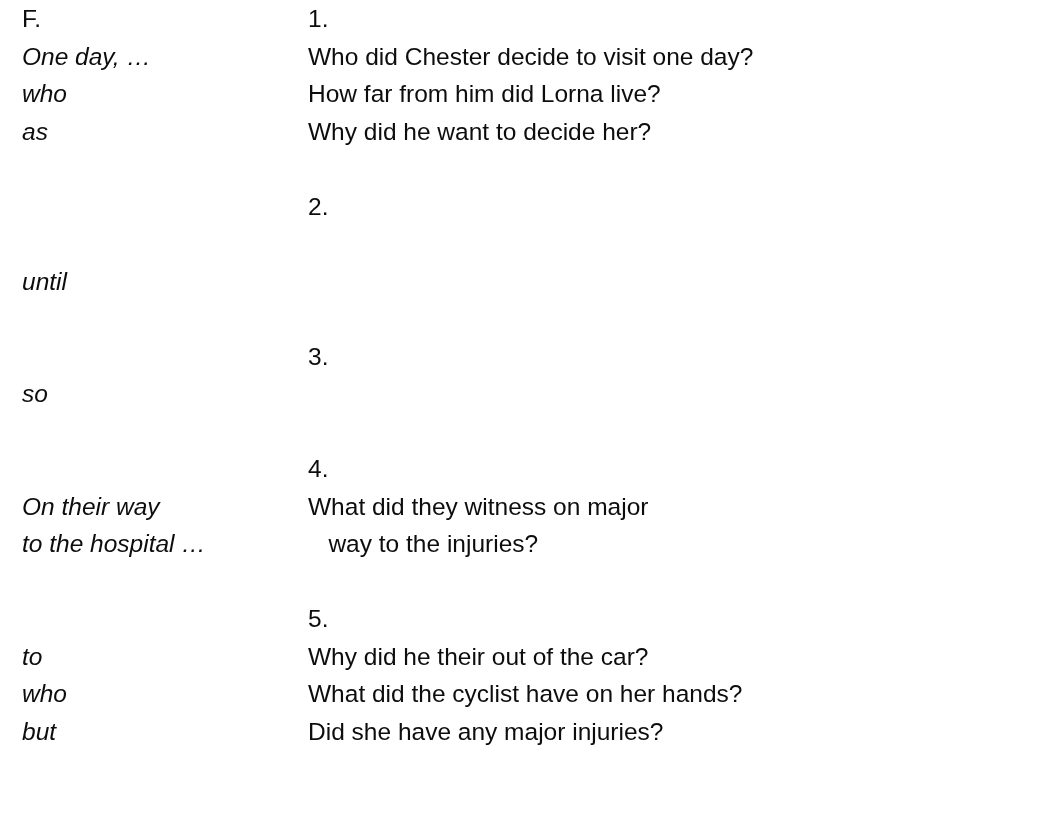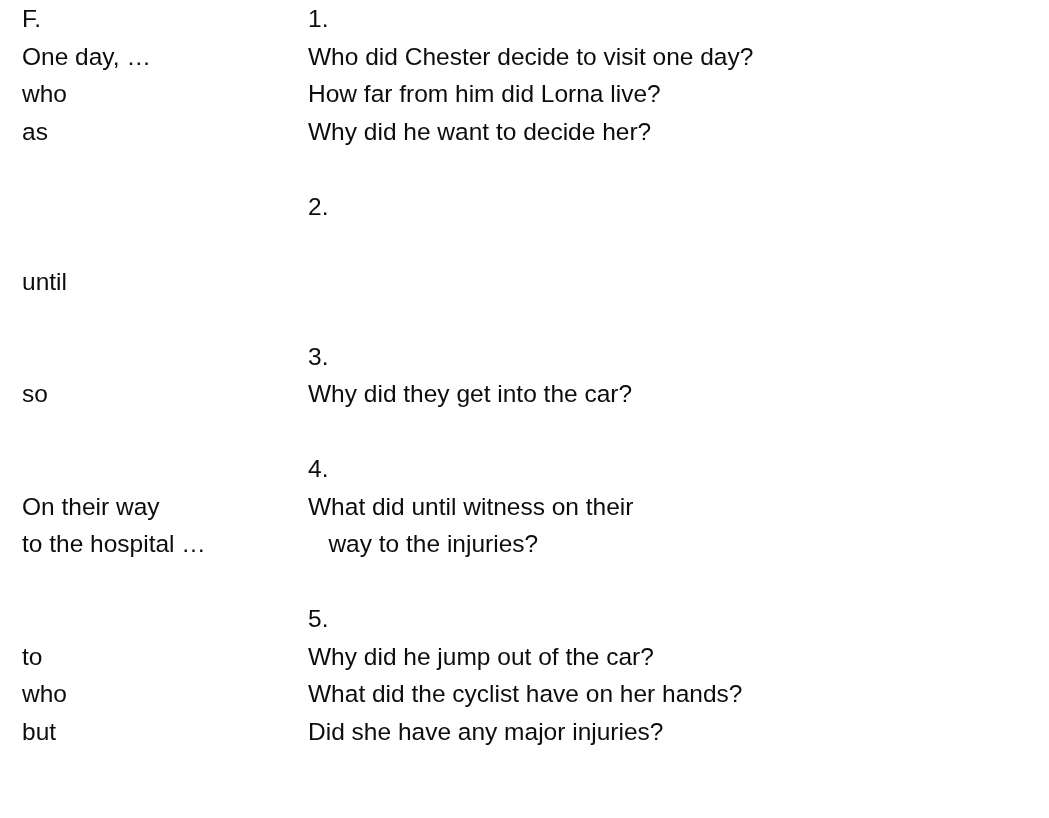--- a/index.html
+++ b/index.html
@@ -39,20 +39,21 @@
     flex: 1 1 auto;
     padding-left: 8px;
     box-sizing: border-box;
   }
   .line {
     font-size: 24.5px;
     line-height: 37.5px;
     white-space: pre;
   }
   .cue {
+    font-style: italic;
   }
   .label {
     font-style: normal;
   }
   .qnum {
     font-style: normal;
   }
   .question {
     font-style: normal;
   }
@@ -148,23 +149,20 @@
       <div class="col-right">
         <div class="line qnum">3.</div>
       </div>
     </div>
 
 
     <div class="row">
       <div class="col-left">
         <div class="line cue">so</div>
       </div>
-      <div class="col-right">
-        <div class="line question">Why did they get into the car?</div>
-      </div>
     </div>
 
     <div class="row">
       <div class="col-left">
         <div class="line spacer"></div>
       </div>
       <div class="col-right">
         <div class="line spacer"></div>
       </div>
     </div>
@@ -176,21 +174,21 @@
       <div class="col-right">
         <div class="line qnum">4.</div>
       </div>
     </div>
 
     <div class="row">
       <div class="col-left">
         <div class="line cue">On their way</div>
       </div>
       <div class="col-right">
-        <div class="line question">What did until witness on their</div>
+        <div class="line question">What did they witness on major</div>
       </div>
     </div>
 
     <div class="row">
       <div class="col-left">
         <div class="line cue">to the hospital …</div>
       </div>
       <div class="col-right">
         <div class="line question">   way to the injuries?</div>
       </div>
@@ -213,21 +211,21 @@
         <div class="line qnum">5.</div>
       </div>
     </div>
 
 
     <div class="row">
       <div class="col-left">
         <div class="line cue">to</div>
       </div>
       <div class="col-right">
-        <div class="line question">Why did he jump out of the car?</div>
+        <div class="line question">Why did he their out of the car?</div>
       </div>
     </div>
 
     <div class="row">
       <div class="col-left">
         <div class="line cue">who</div>
       </div>
       <div class="col-right">
         <div class="line question">What did the cyclist have on her hands?</div>
       </div>

